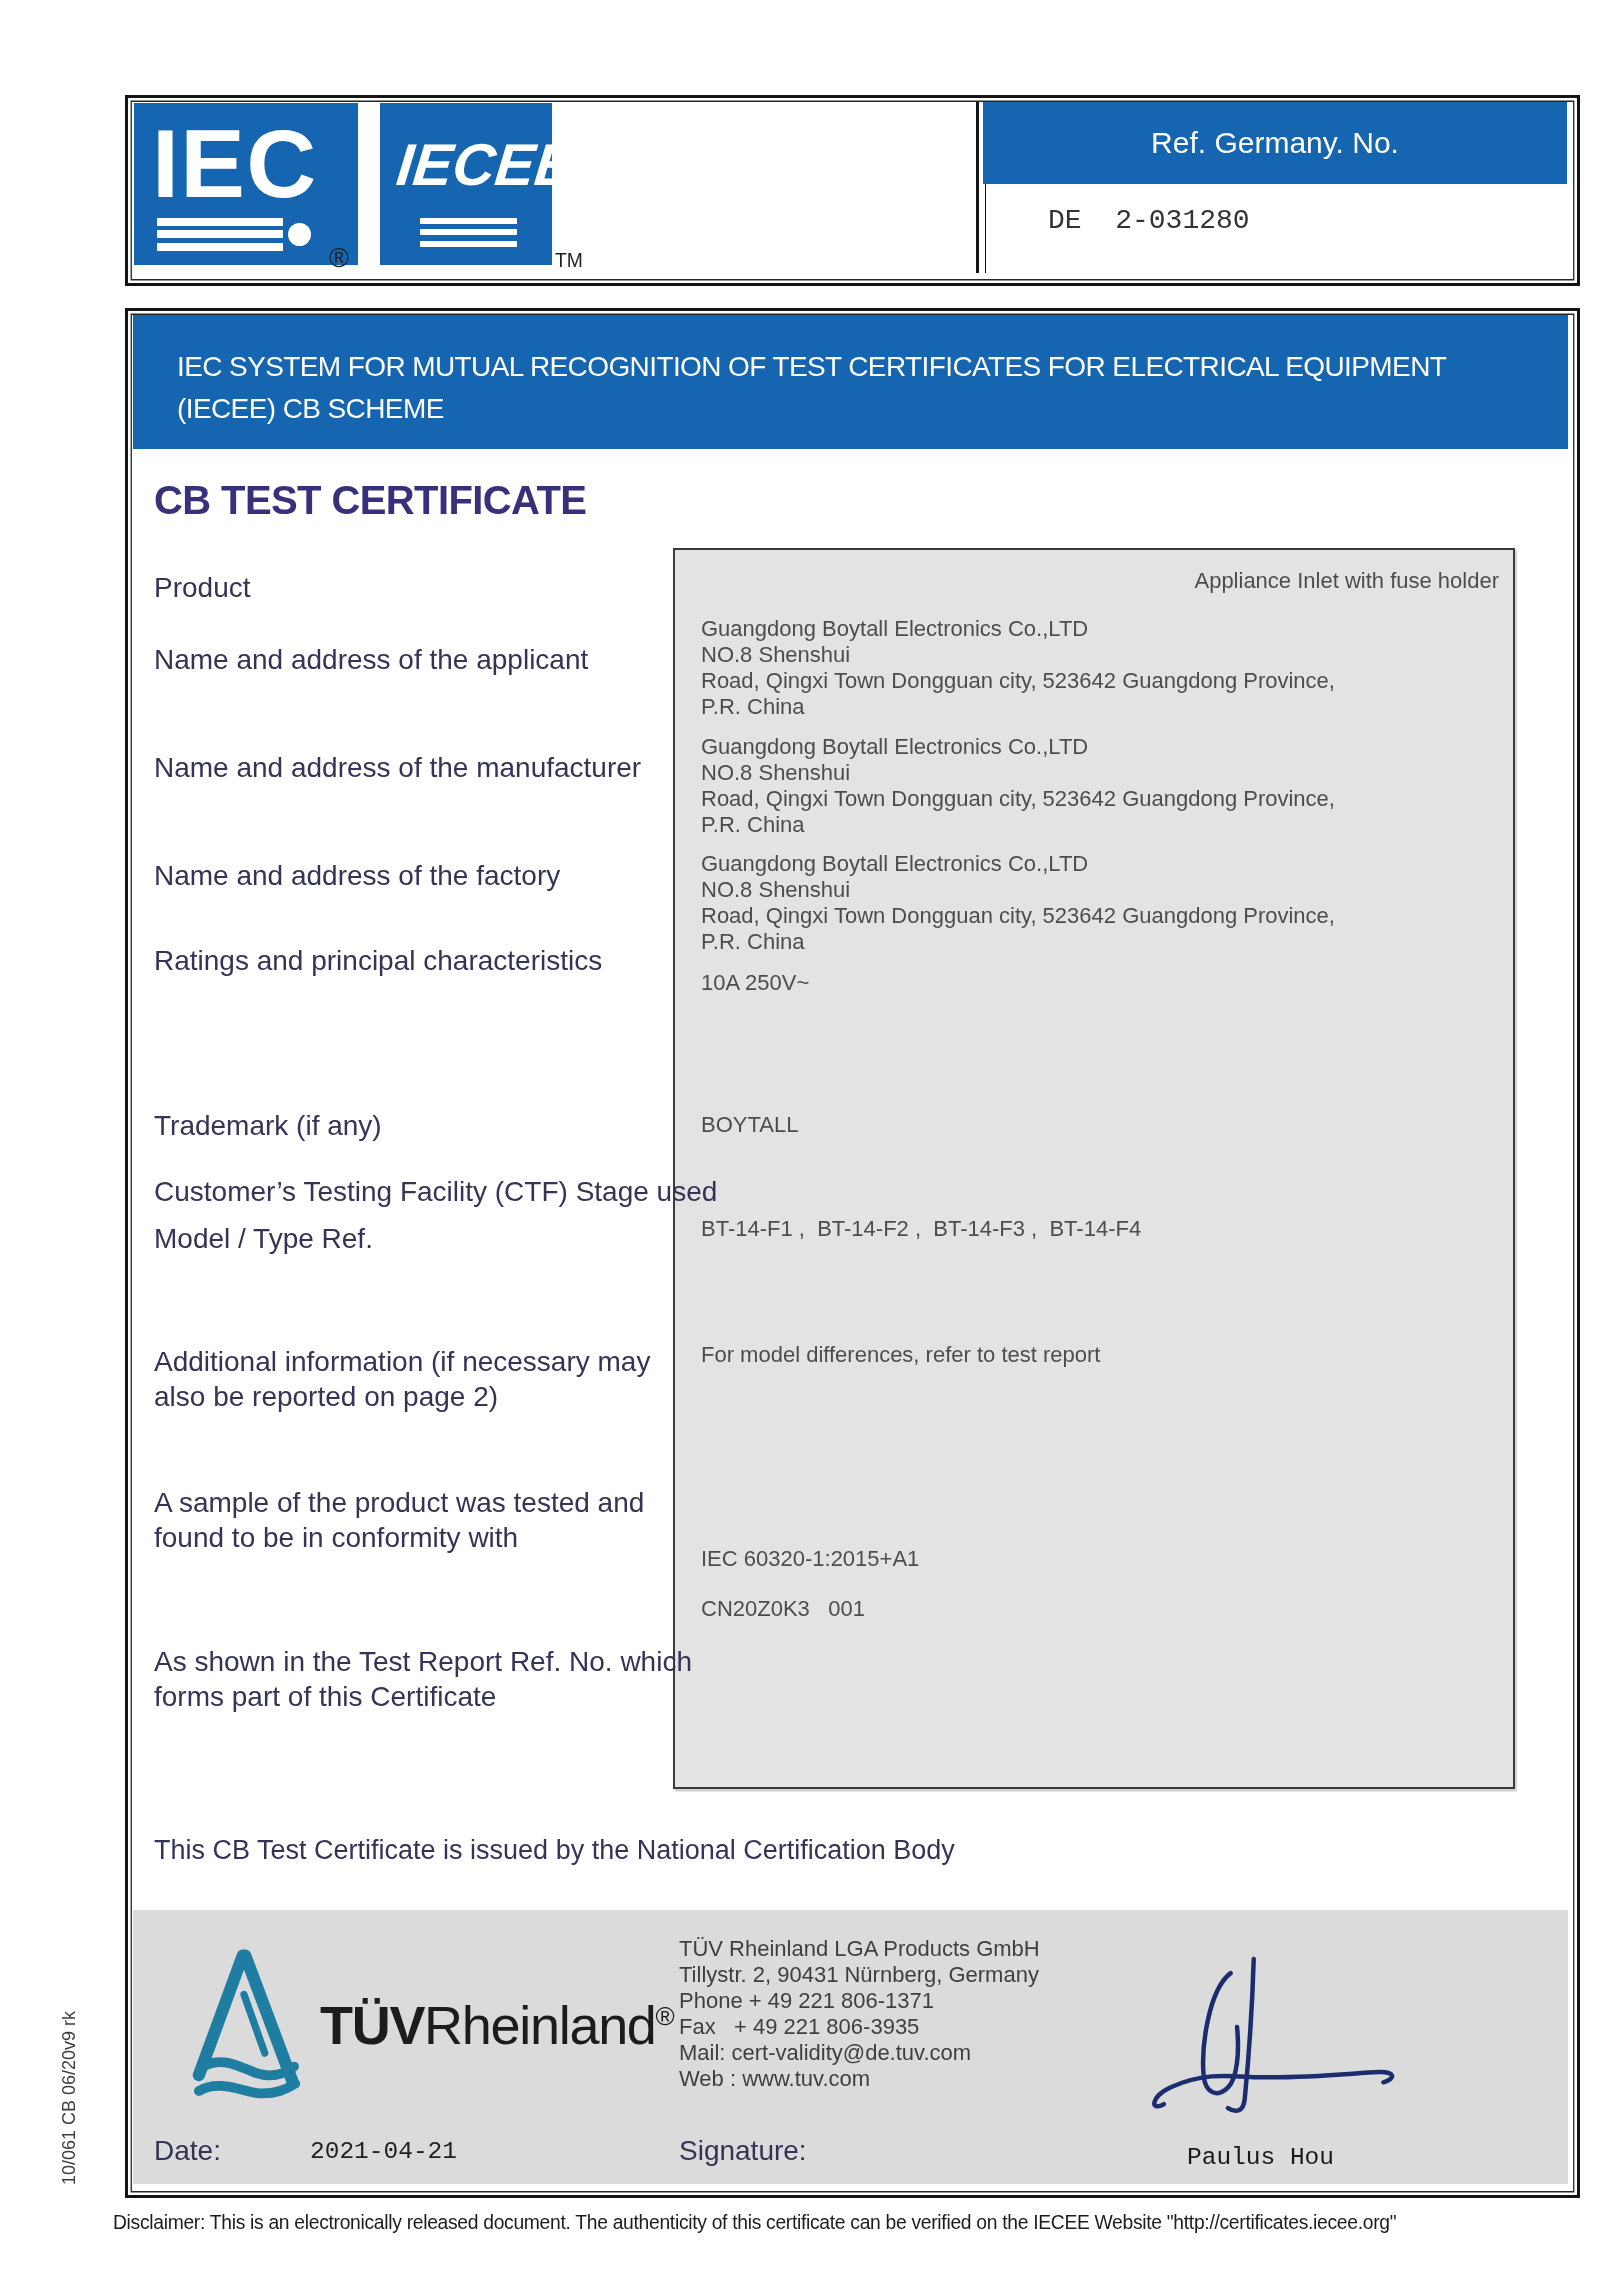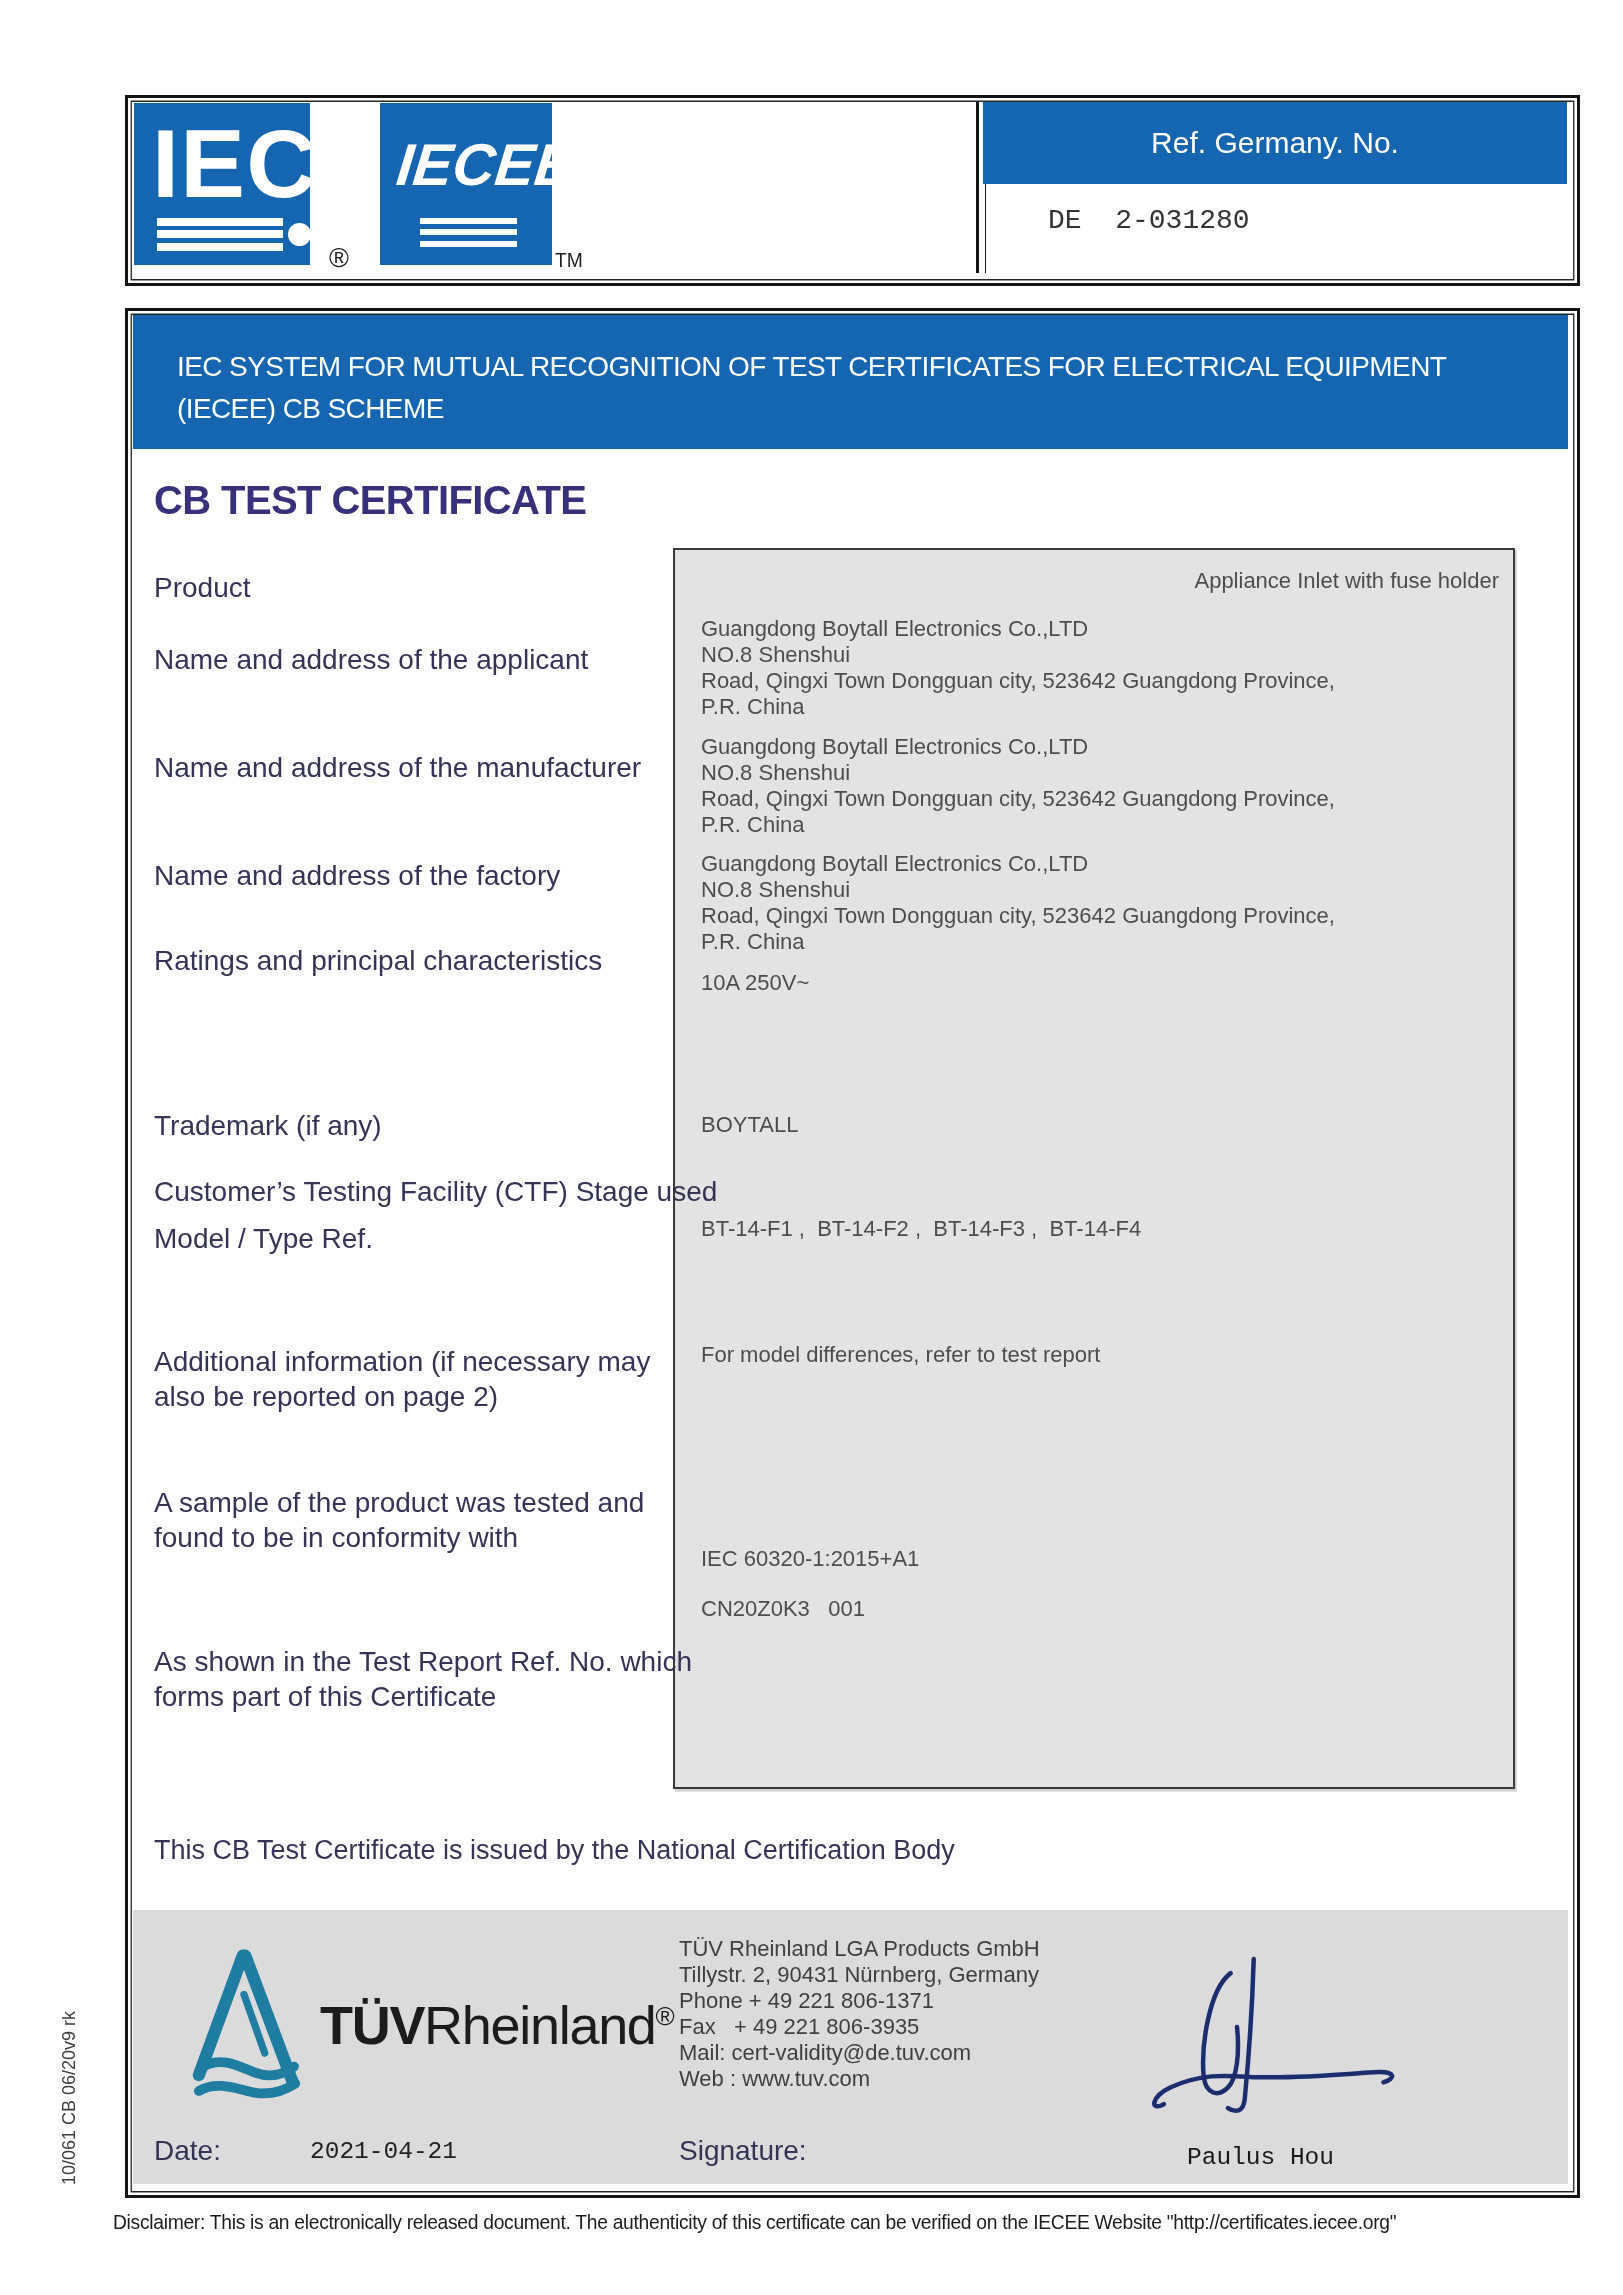--- a/index.html
+++ b/index.html
@@ -46,21 +46,21 @@
   .sidecode{font-size:18px;color:#3d3d3d;transform-origin:0 0;transform:rotate(-90deg);white-space:nowrap;}
   .smallmark{color:#1f1f1f;}
 </style>
 </head>
 <body>
 
 <div class="page">
 
   <div class="frame" style="left:125px;top:95px;width:1449px;height:185px;"></div>
 
-  <div class="abs bluebox" style="left:134px;top:103px;width:176px;height:162px;">
+  <div class="abs bluebox" style="left:134px;top:103px;width:224px;height:162px;">
     <div class="abs iec-text" style="left:18px;top:11.6px;">IEC</div>
     <span class="bar" style="left:23px;top:115px;width:126px;"></span>
     <span class="bar" style="left:23px;top:127px;width:126px;"></span>
     <span class="bar" style="left:23px;top:140px;width:126px;"></span>
     <span class="dot" style="left:154px;top:120px;"></span>
   </div>
   <div class="abs smallmark" style="left:329px;top:243px;font-size:27px;">®</div>
 
   <div class="abs bluebox" style="left:380px;top:103px;width:172px;height:162px;">
     <div class="abs iecee-text" style="left:16.7px;top:33px;">IECEE</div>

